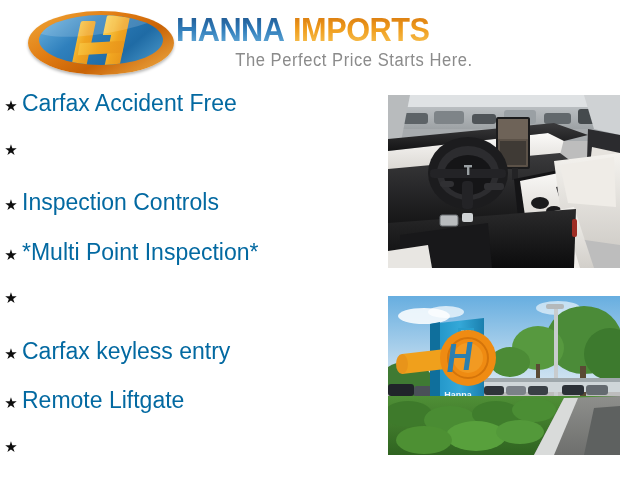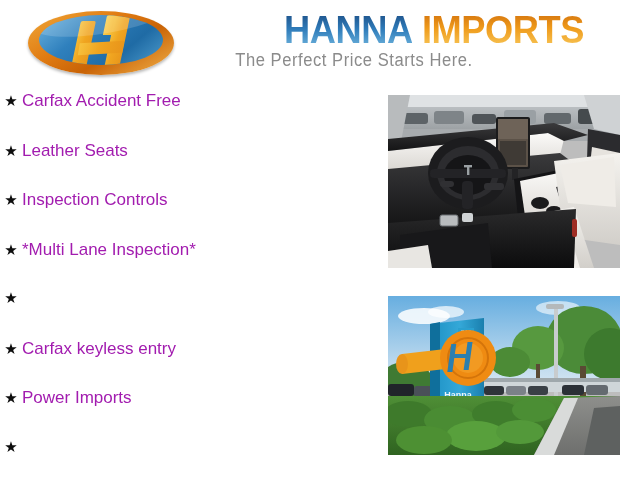--- a/index.html
+++ b/index.html
@@ -87,27 +87,26 @@
     border-radius: 2px 2px 0 0;
   }
 
   .brand-text {
     position: absolute;
     left: 176px;
     top: 12px;
     width: 420px;
   }
   .brand-line {
-    font-size: 39px;
+    font-size: 33px;
     font-weight: bold;
     letter-spacing: -0.5px;
     line-height: 36px;
     font-family: "Liberation Sans", sans-serif;
     white-space: nowrap;
-    text-align: right;
   }
   .brand-hanna {
     background: linear-gradient(180deg, #1d4f86 0%, #2f7cba 48%, #6fb4dd 100%);
     -webkit-background-clip: text;
     background-clip: text;
     color: transparent;
     -webkit-text-fill-color: transparent;
     font-stretch: condensed;
     transform: scaleX(0.93);
     display: inline-block;
@@ -150,22 +149,22 @@
   }
   .bullet-star {
     width: 22px;
     flex: 0 0 22px;
     text-align: center;
     font-size: 15px;
     color: #0d0d0d;
     line-height: 1;
   }
   .feature-label {
-    font-size: 17px;
-    color: #a21caf;
+    font-size: 23px;
+    color: #0369a1;
     line-height: 1;
     white-space: nowrap;
   }
 
   
   .photo {
     position: absolute;
     overflow: hidden;
     background: #bdbdbd;
   }
@@ -207,45 +206,44 @@
 
 <div class="features">
 
   <div class="feature-row">
     <span class="bullet-star">★</span>
     <span class="feature-label">Carfax Accident Free</span>
   </div>
 
   <div class="feature-row">
     <span class="bullet-star">★</span>
-    <span class="feature-label">Leather Seats</span>
   </div>
 
   <div class="feature-row">
     <span class="bullet-star">★</span>
     <span class="feature-label">Inspection Controls</span>
   </div>
 
   <div class="feature-row">
     <span class="bullet-star">★</span>
-    <span class="feature-label">*Multi Lane Inspection*</span>
+    <span class="feature-label">*Multi Point Inspection*</span>
   </div>
 
   <div class="feature-row">
     <span class="bullet-star">★</span>
   </div>
 
   <div class="feature-row">
     <span class="bullet-star">★</span>
     <span class="feature-label">Carfax keyless entry</span>
   </div>
 
   <div class="feature-row">
     <span class="bullet-star">★</span>
-    <span class="feature-label">Power Imports</span>
+    <span class="feature-label">Remote Liftgate</span>
   </div>
 
   <div class="feature-row">
     <span class="bullet-star">★</span>
   </div>
 
 </div>
 
 <div class="photo" id="photo-interior">
   <svg viewBox="0 0 232 173" preserveAspectRatio="none">

